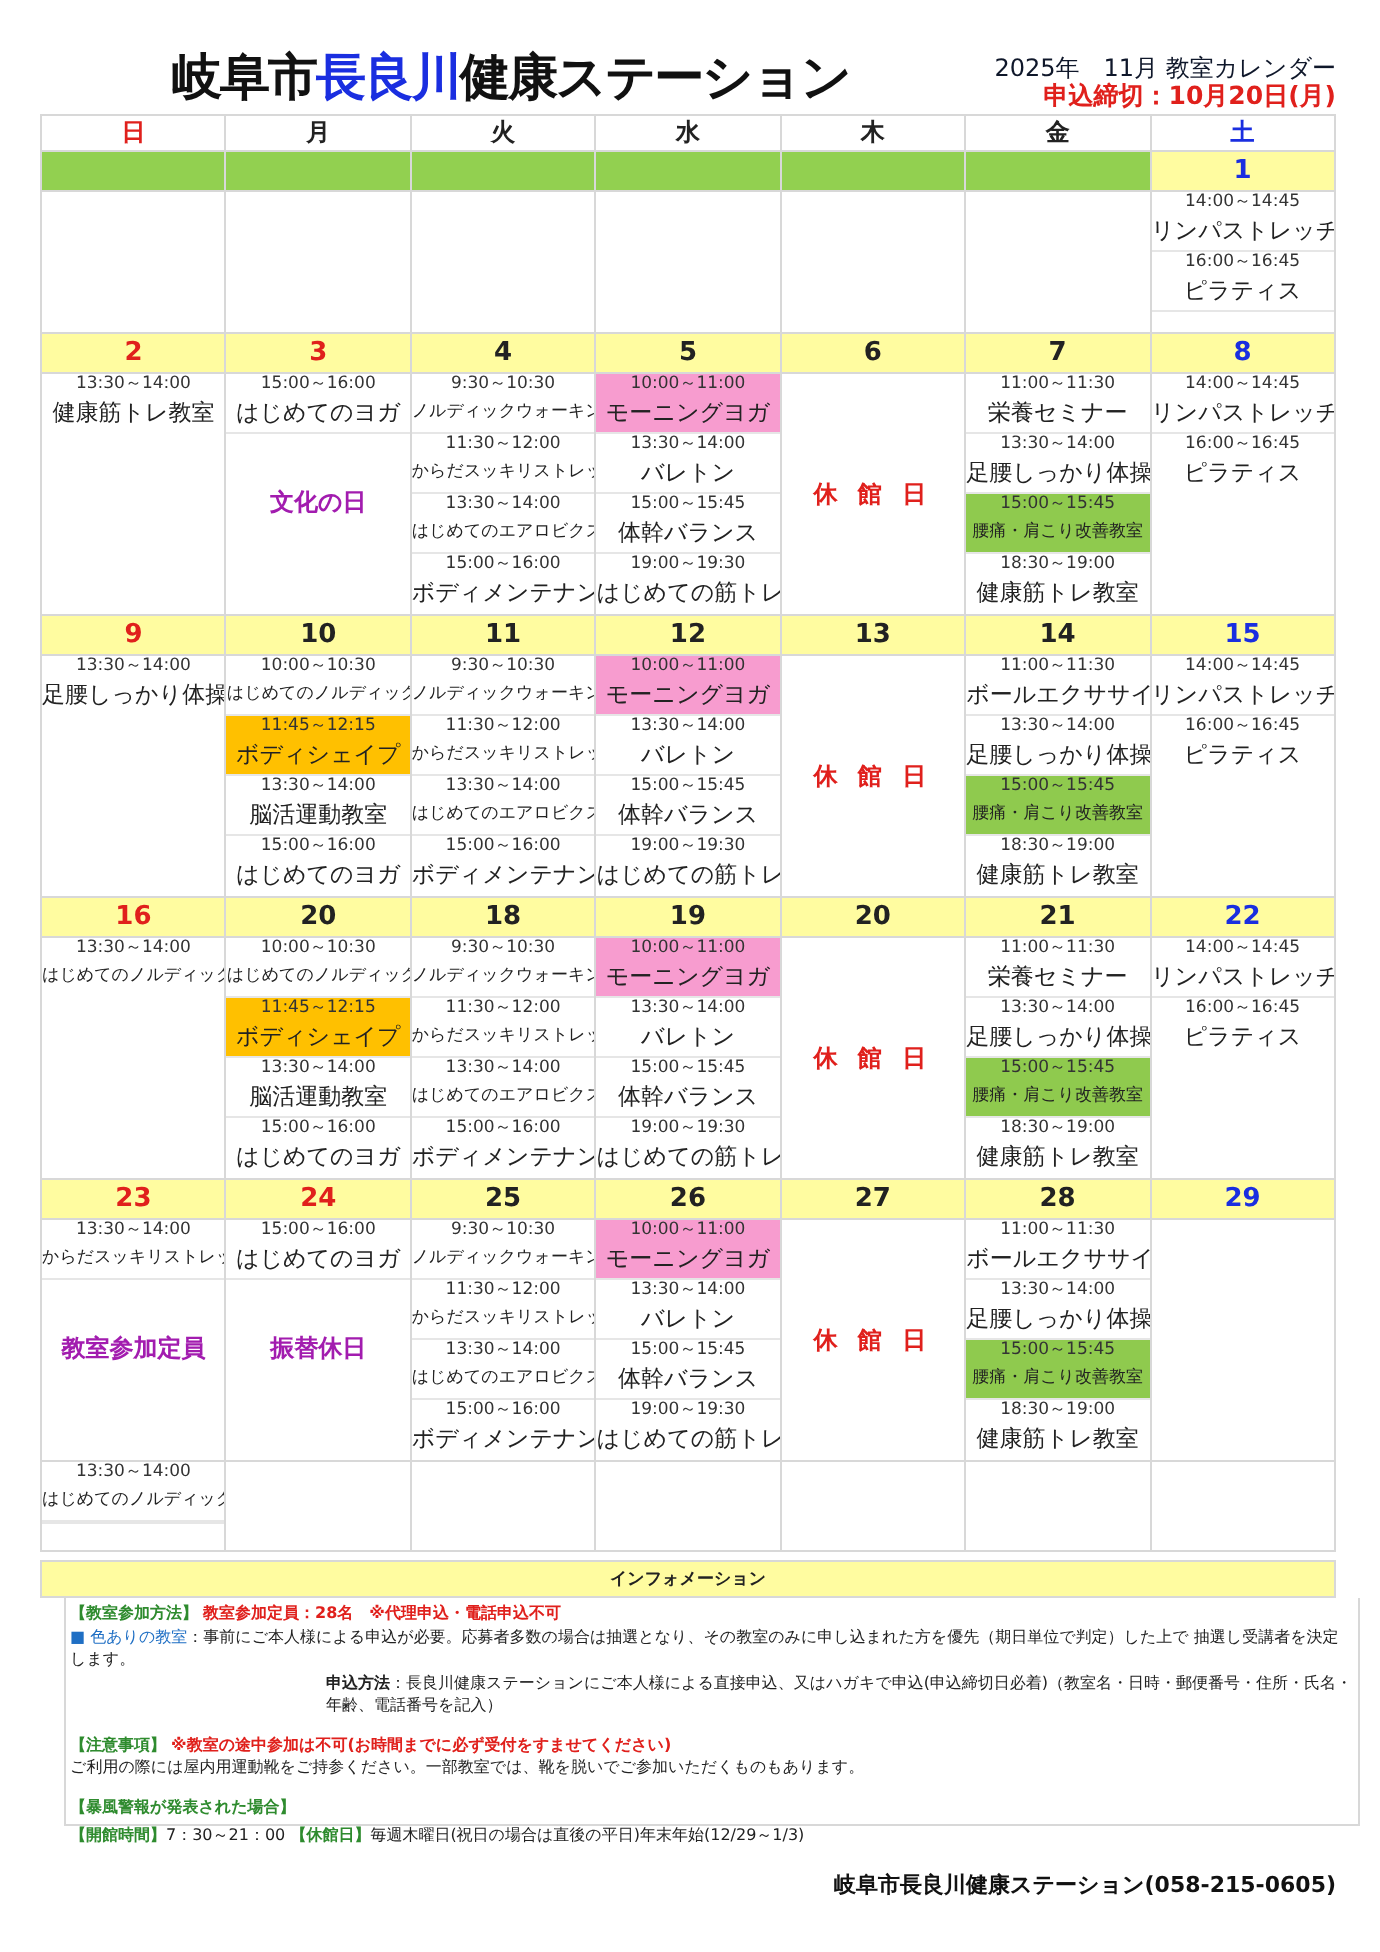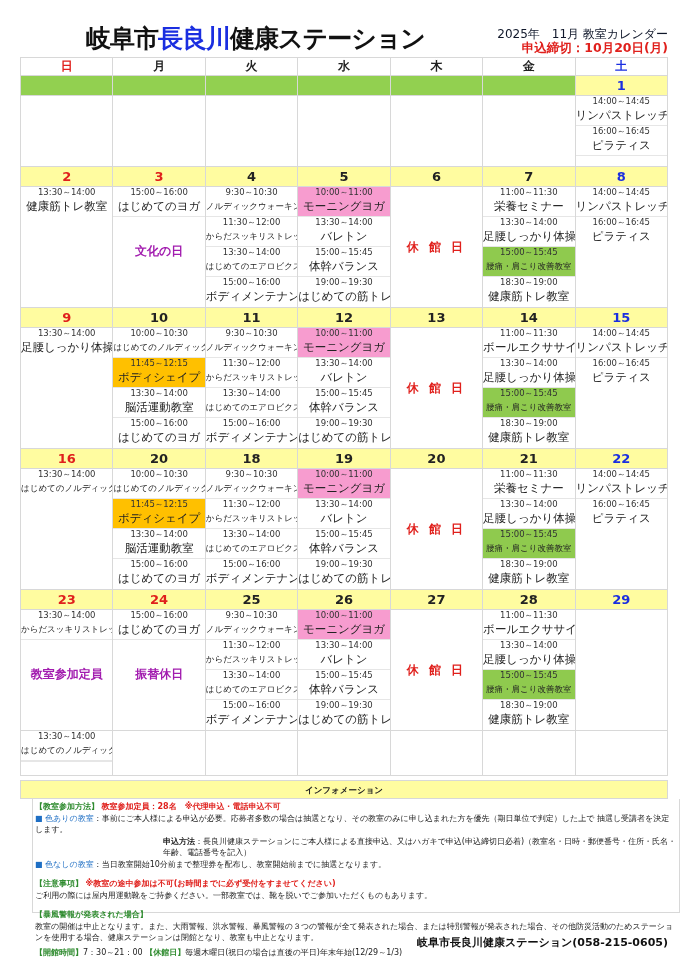--- a/index.html
+++ b/index.html
@@ -485,22 +485,20 @@
         <td style="height: 45px;"></td>
       </tr>
     </tbody>
 </table>
 
 <div class="info-head">インフォメーション</div>
 <div class="info">
   <div><span class="hd">【教室参加方法】</span> <span class="rd">教室参加定員：28名　※代理申込・電話申込不可</span></div>
   <div><span class="bl">■ 色ありの教室</span><span>：事前にご本人様による申込が必要。応募者多数の場合は抽選となり、その教室のみに申し込まれた方を優先（期日単位で判定）した上で 抽選し受講者を決定します。</span></div>
   <div style="padding-left:128px"><span class="b">申込方法</span><span>：長良川健康ステーションにご本人様による直接申込、又はハガキで申込(申込締切日必着)（教室名・日時・郵便番号・住所・氏名・年齢、電話番号を記入）</span></div>
-  <div><span class="bl">■ 色なしの教室</span><span>：当日教室開始10分前まで整理券を配布し、教室開始前までに抽選となります。</span></div>
   <div class="gap"></div>
   <div><span class="hd">【注意事項】</span> <span class="rd">※教室の途中参加は不可(お時間までに必ず受付をすませてください)</span></div>
   <div>ご利用の際には屋内用運動靴をご持参ください。一部教室では、靴を脱いでご参加いただくものもあります。</div>
   <div class="gap"></div>
   <div class="hd">【暴風警報が発表された場合】</div>
-  <div>教室の開催は中止となります。また、大雨警報、洪水警報、暴風警報の３つの警報が全て発表された場合、または特別警報が発表された場合、その他防災活動のためステーションを使用する場合、健康ステーションは閉館となり、教室も中止となります。</div>
   <div style="margin-top:3px"><span class="hd">【開館時間】</span><span>7：30～21：00</span> <span class="hd">【休館日】</span><span>毎週木曜日(祝日の場合は直後の平日)年末年始(12/29～1/3)</span></div>
 </div>
 <div class="footer-org">岐阜市長良川健康ステーション(058-215-0605)</div>
 
 </body></html>

